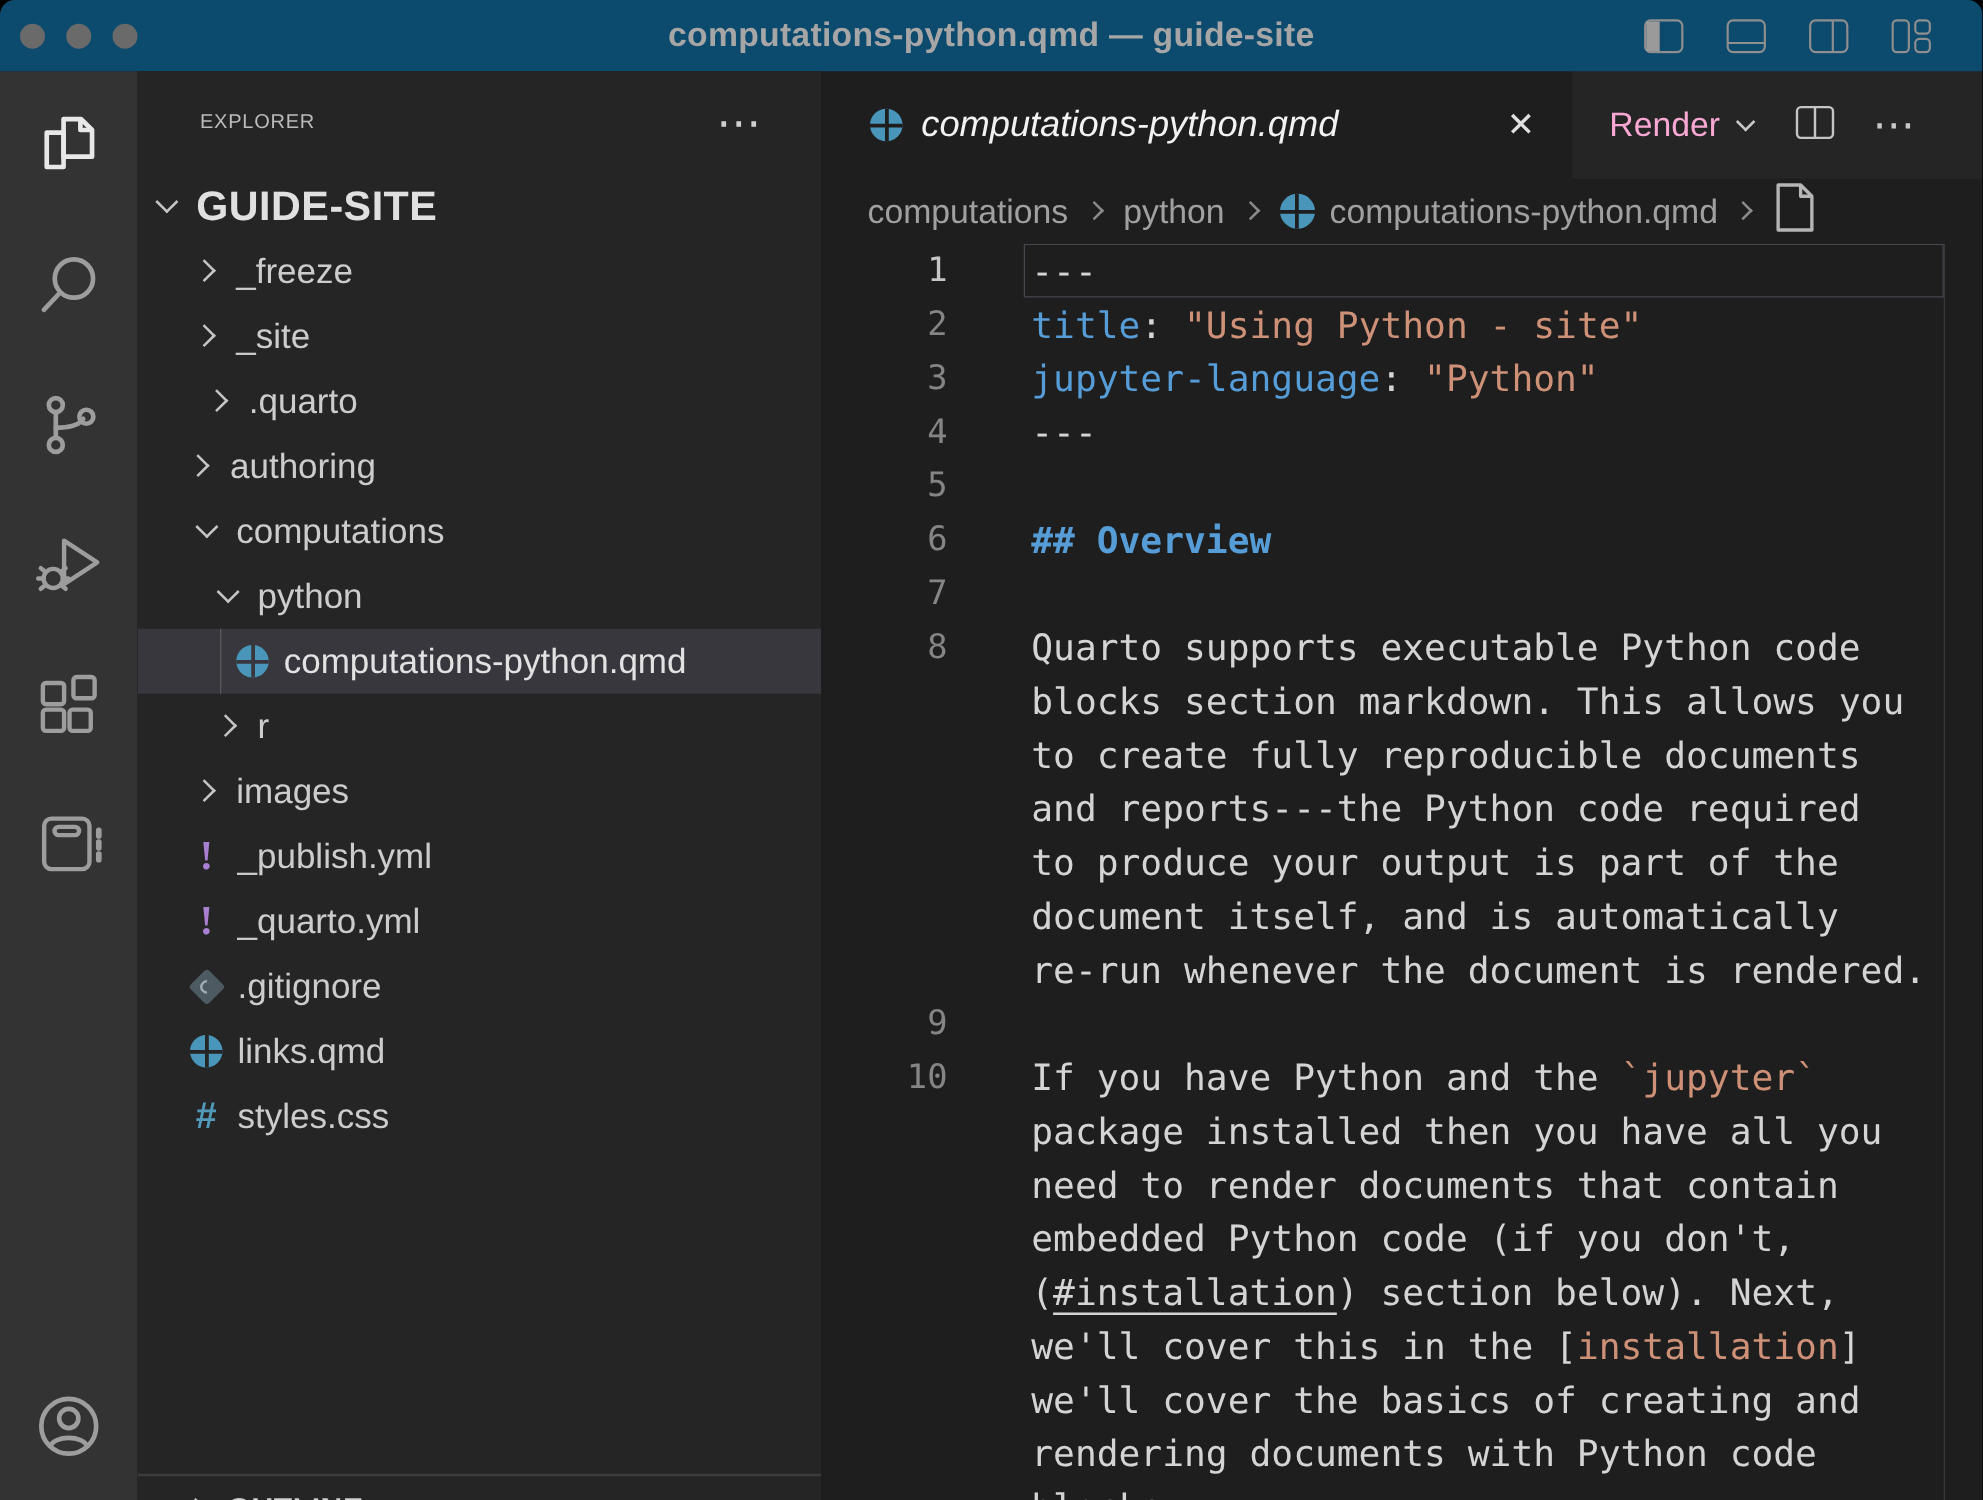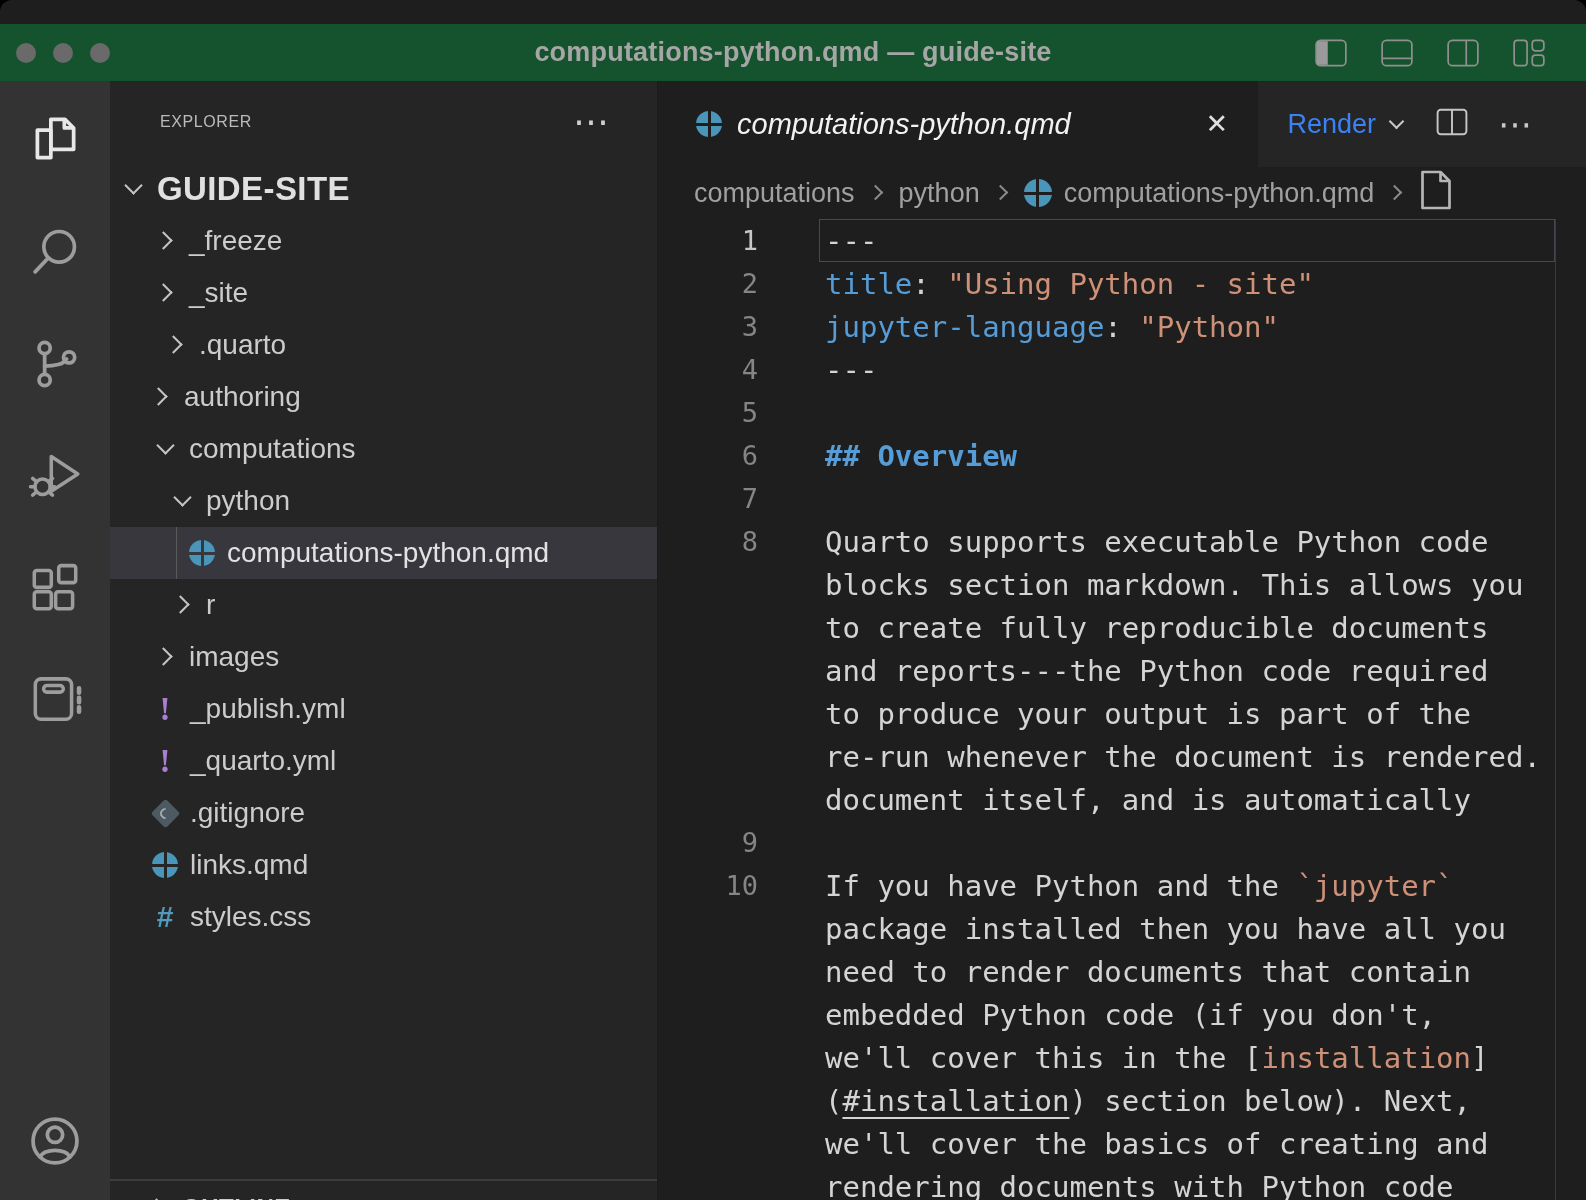--- a/index.html
+++ b/index.html
@@ -1,22 +1,22 @@
 <!DOCTYPE html>
 <html><head>
 <meta charset="utf-8">
 <style>
   html,body{margin:0;padding:0;background:#000;}
   .window{width:1586px;height:1200px;overflow:hidden;position:relative;
     background:#1e1e1e;font-family:"Liberation Sans",sans-serif;
     border-radius:12px 12px 0 0;display:flex;flex-direction:column;}
 
   
-  .titlebar{height:57px;flex:none;background:#14532d;position:relative;
-    display:flex;align-items:center;margin-top:24px;}
+  .titlebar{height:57px;flex:none;background:#0c4a6e;position:relative;
+    display:flex;align-items:center;}
   .traffic{position:absolute;left:16px;top:0;height:57px;display:flex;align-items:center;gap:17px;}
   .tl{width:20px;height:20px;border-radius:50%;background:#6a6a6a;}
   .win-title{position:absolute;left:0;right:0;text-align:center;
     color:#a6a6a6;font-size:27px;font-weight:bold;letter-spacing:.2px;}
   .tb-icons{position:absolute;right:40px;top:0;height:57px;display:flex;align-items:center;gap:32px;}
   .tb-icons svg{display:block;}
 
   
   .main{flex:1;display:flex;min-height:0;}
 
@@ -66,21 +66,21 @@
   
   .editor{flex:1;min-width:0;background:#1e1e1e;display:flex;flex-direction:column;
     border-left:1px solid #1b1b1b;--icobg:#1e1e1e;}
   .tabs{height:86px;flex:none;background:#252526;display:flex;align-items:stretch;}
   .tab{width:536px;flex:none;background:#1e1e1e;display:flex;align-items:center;
     padding:0 26px 0 38px;--icobg:#1e1e1e;}
   .tab-label{margin-left:15px;color:#f2f2f2;font-size:29px;font-style:italic;white-space:nowrap;}
   .tab-close{margin-left:auto;color:#e0e0e0;font-size:27px;line-height:27px;padding:4px;}
   .tab-actions{flex:1;display:flex;align-items:center;justify-content:flex-end;
     gap:30px;padding-right:54px;background:#252526;}
-  .render-btn{display:flex;align-items:center;gap:12px;color:#3b82f6;font-size:27px;}
+  .render-btn{display:flex;align-items:center;gap:12px;color:#f9a8d4;font-size:27px;}
   .chev-dn{width:18px;height:18px;position:relative;display:inline-block;}
   .chev-dn::before{content:'';position:absolute;width:9px;height:9px;left:3px;top:1px;
     border-right:2px solid #c9c9c9;border-bottom:2px solid #c9c9c9;transform:rotate(45deg);}
   .ed-dots{color:#c8c8c8;font-size:34px;line-height:20px;}
 
   .breadcrumbs{height:52px;flex:none;display:flex;align-items:center;
     padding-left:36px;color:#a0a0a0;font-size:27px;white-space:nowrap;overflow:hidden;}
   .bc-item{flex:none;}
   .bc-sep{width:20px;height:20px;position:relative;display:inline-block;margin:0 12px;flex:none;}
   .bc-sep::before{content:'';position:absolute;width:9px;height:9px;left:3px;top:4px;
@@ -368,25 +368,25 @@
             <div class="crow">
               <span class="cnum"></span>
               <span class="ccode"><span class="seg-txt">and reports---the Python code required</span></span>
             </div>
             <div class="crow">
               <span class="cnum"></span>
               <span class="ccode"><span class="seg-txt">to produce your output is part of the</span></span>
             </div>
             <div class="crow">
               <span class="cnum"></span>
+              <span class="ccode"><span class="seg-txt">document itself, and is automatically</span></span>
+            </div>
+            <div class="crow">
+              <span class="cnum"></span>
               <span class="ccode"><span class="seg-txt">re-run whenever the document is rendered.</span></span>
-            </div>
-            <div class="crow">
-              <span class="cnum"></span>
-              <span class="ccode"><span class="seg-txt">document itself, and is automatically</span></span>
             </div>
             <div class="crow">
               <span class="cnum">9</span>
               <span class="ccode"></span>
             </div>
             <div class="crow">
               <span class="cnum">10</span>
               <span class="ccode"><span class="seg-txt">If you have Python and the </span><span class="seg-code">`jupyter`</span></span>
             </div>
             <div class="crow">
@@ -396,25 +396,25 @@
             <div class="crow">
               <span class="cnum"></span>
               <span class="ccode"><span class="seg-txt">need to render documents that contain</span></span>
             </div>
             <div class="crow">
               <span class="cnum"></span>
               <span class="ccode"><span class="seg-txt">embedded Python code (if you don't,</span></span>
             </div>
             <div class="crow">
               <span class="cnum"></span>
+              <span class="ccode"><span class="seg-txt">(</span><span class="seg-link">#installation</span><span class="seg-txt">) section below). Next,</span></span>
+            </div>
+            <div class="crow">
+              <span class="cnum"></span>
               <span class="ccode"><span class="seg-txt">we'll cover this in the [</span><span class="seg-code">installation</span><span class="seg-txt">]</span></span>
-            </div>
-            <div class="crow">
-              <span class="cnum"></span>
-              <span class="ccode"><span class="seg-txt">(</span><span class="seg-link">#installation</span><span class="seg-txt">) section below). Next,</span></span>
             </div>
             <div class="crow">
               <span class="cnum"></span>
               <span class="ccode"><span class="seg-txt">we'll cover the basics of creating and</span></span>
             </div>
             <div class="crow">
               <span class="cnum"></span>
               <span class="ccode"><span class="seg-txt">rendering documents with Python code</span></span>
             </div>
             <div class="crow">

